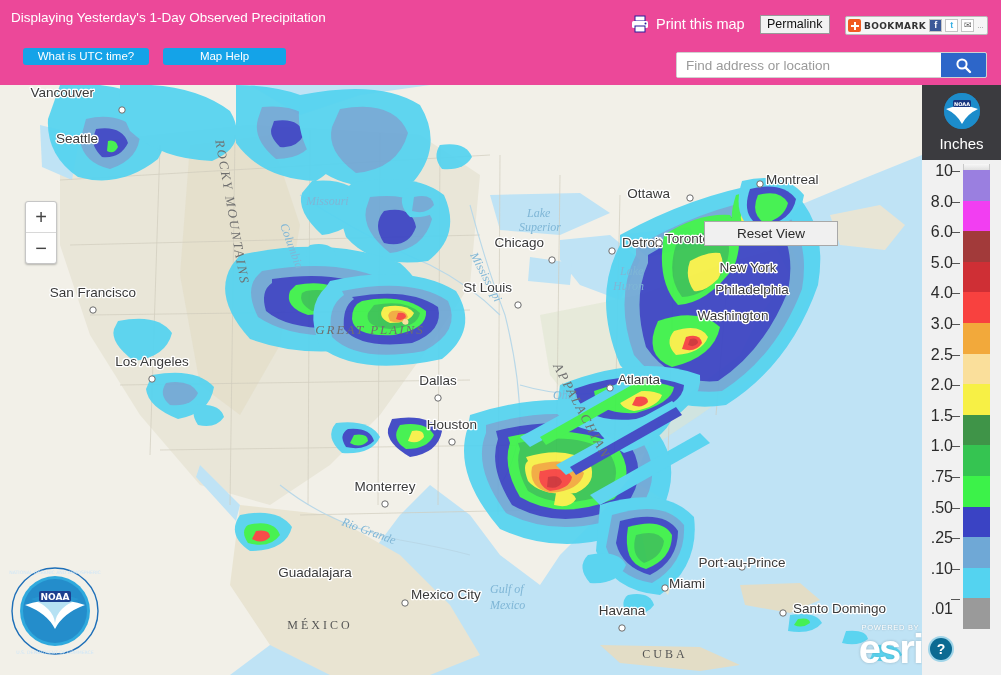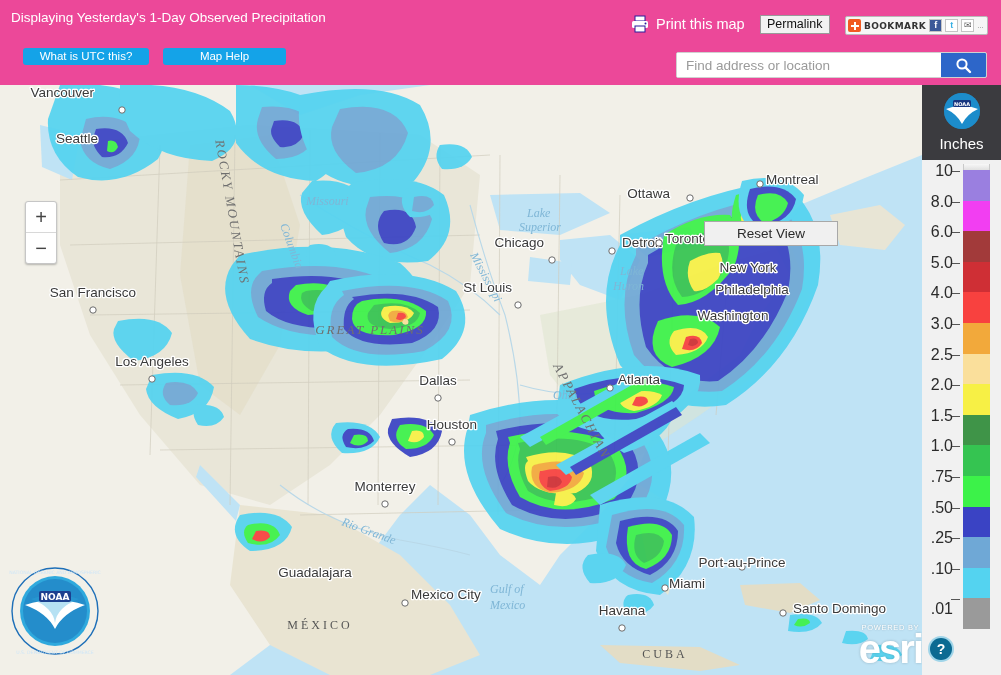--- a/index.html
+++ b/index.html
@@ -165,21 +165,21 @@
   .country-lbl { font-family: "Liberation Serif", serif; fill: #555; letter-spacing: 3px; }
 </style>
 </head>
 <body>
 
 <div id="app">
 
   <div class="header">
     <div class="hdr-title">Displaying Yesterday's 1-Day Observed Precipitation</div>
 
-    <div class="pill pill-utc">What is UTC this?</div>
+    <div class="pill pill-utc">What is UTC time?</div>
     <div class="pill pill-help">Map Help</div>
 
     <div class="print-wrap">
       <span class="print-icon">
         <svg width="20" height="18" viewBox="0 0 20 18">
           <rect x="5" y="1" width="10" height="5" fill="#fff" stroke="#2a1a9c" stroke-width="1"></rect>
           <rect x="2" y="6" width="16" height="7" rx="1.5" fill="#fff"></rect>
           <rect x="5" y="11" width="10" height="6" fill="#fff" stroke="#2a1a9c" stroke-width="1"></rect>
           <circle cx="15.5" cy="8.5" r="1" fill="#2a1a9c"></circle>
         </svg>

